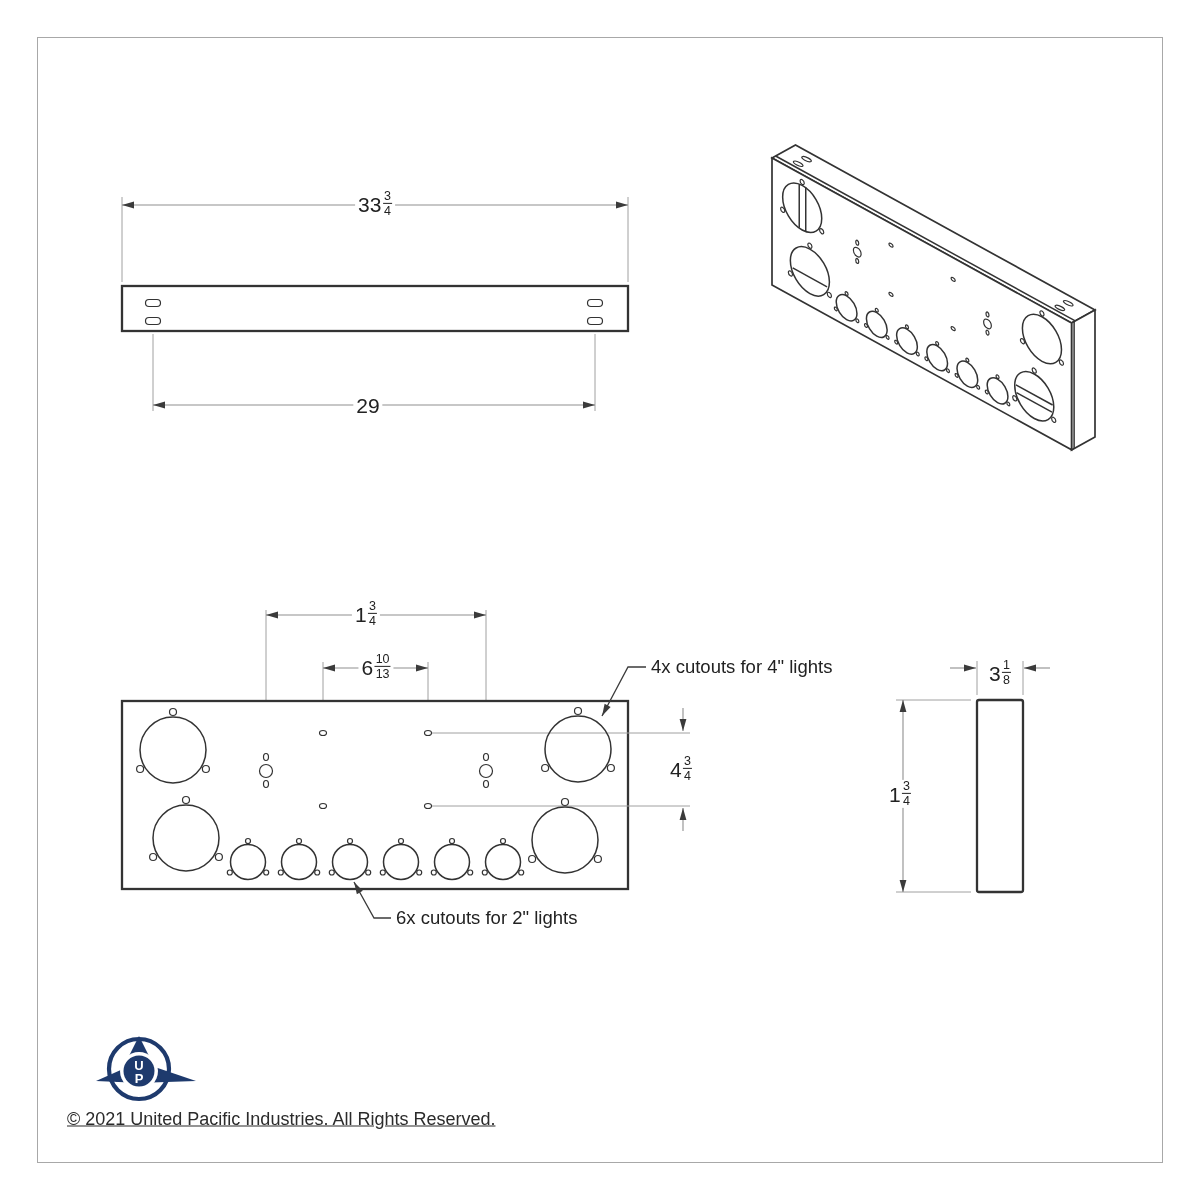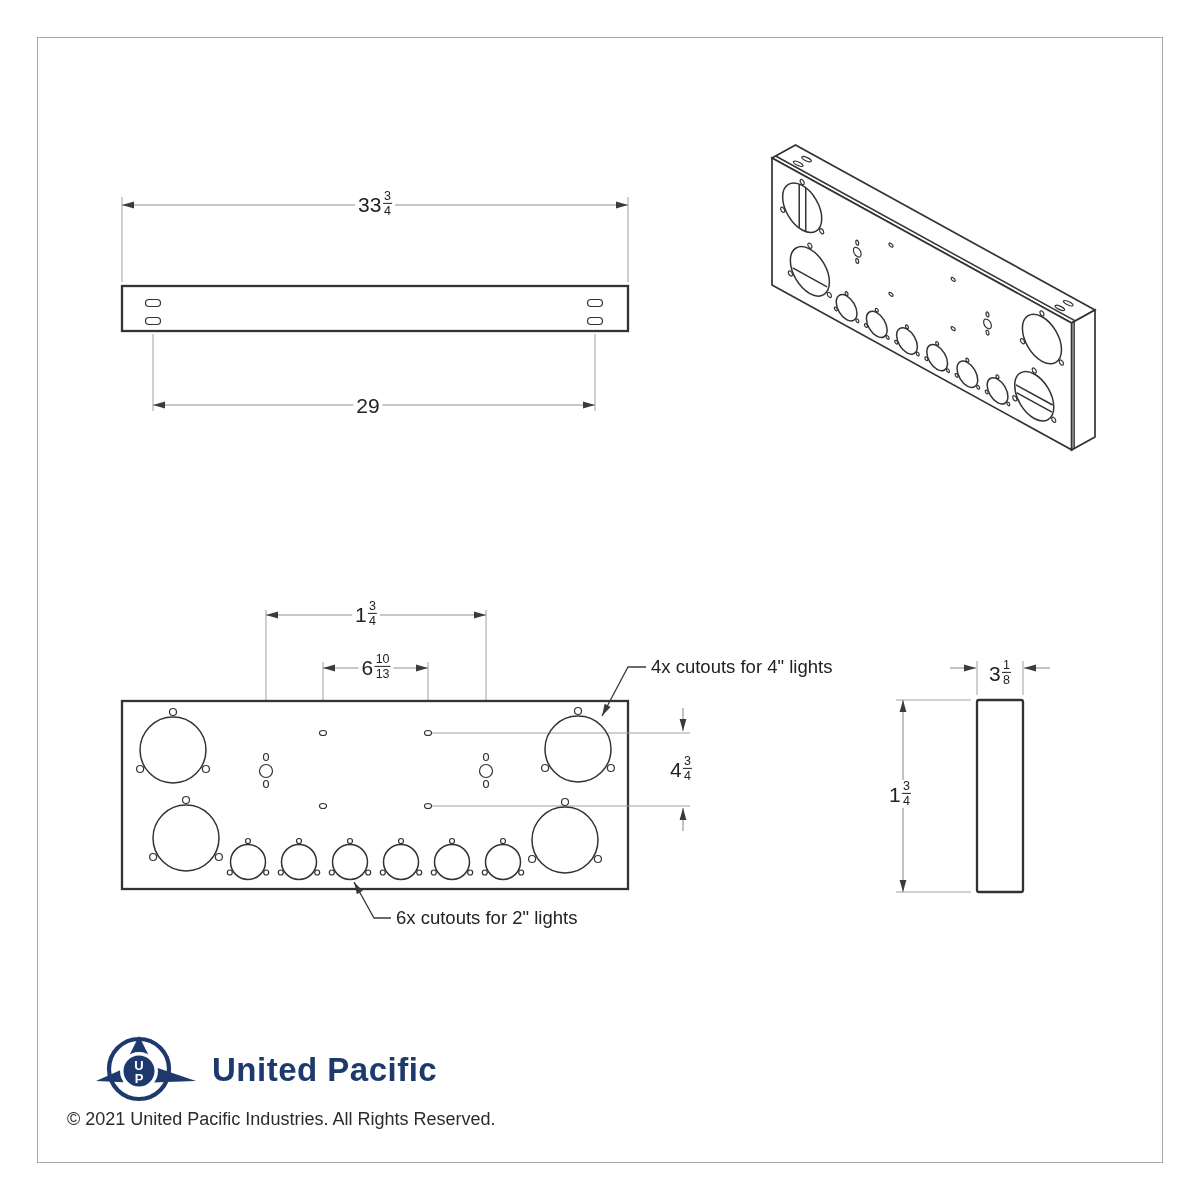--- a/index.html
+++ b/index.html
@@ -27,21 +27,21 @@
   .dim{position:absolute;display:flex;align-items:center;background:#fff;padding:0 3px;
        font-size:21px;color:var(--text);transform:translate(-50%,-50%);white-space:nowrap;line-height:1;}
   .fr{display:inline-flex;flex-direction:column;align-items:center;line-height:1.05;
       font-size:12.5px;margin-left:1.5px;}
   .fr .num{border-bottom:1.3px solid var(--text);padding:0 1px;}
   .fr .den{padding-top:1px;}
   .note{position:absolute;font-size:18.5px;color:var(--text);transform:translate(0,-50%);white-space:nowrap;}
   .brand{position:absolute;left:212px;top:1070px;transform:translate(0,-50%);
          font-size:33px;font-weight:bold;letter-spacing:0.5px;color:var(--navy);white-space:nowrap;}
   .copy{position:absolute;left:67px;top:1119px;transform:translate(0,-50%);
-        font-size:18px;color:var(--copyright);white-space:nowrap;}
+        font-size:18px;color:var(--copyright);white-space:nowrap;text-decoration:underline;}
 </style>
 </head>
 <body>
 
 <div class="canvas">
   <svg width="1200" height="1200" viewBox="0 0 1200 1200">
     <defs>
       <marker id="arrD" orient="auto-start-reverse" markerUnits="userSpaceOnUse" markerWidth="14" markerHeight="10" refX="12.5" refY="5">
         <path d="M0.5,1.6 L12.5,5 L0.5,8.4 Z" fill="#3b3b3b"></path>
       </marker>
@@ -289,15 +289,14 @@
     <span>1</span>
     <span class="fr">
         <span class="num">3</span>
         <span class="den">4</span>
       </span>
   </div>
 
   <div class="note" style="left:651px;top:667px">4x cutouts for 4" lights</div>
   <div class="note" style="left:396px;top:918px">6x cutouts for 2" lights</div>
 
-  <div class="brand">United Pacific</div>
   <div class="copy">© 2021 United Pacific Industries. All Rights Reserved.</div>
 </div>
 
 </body></html>

